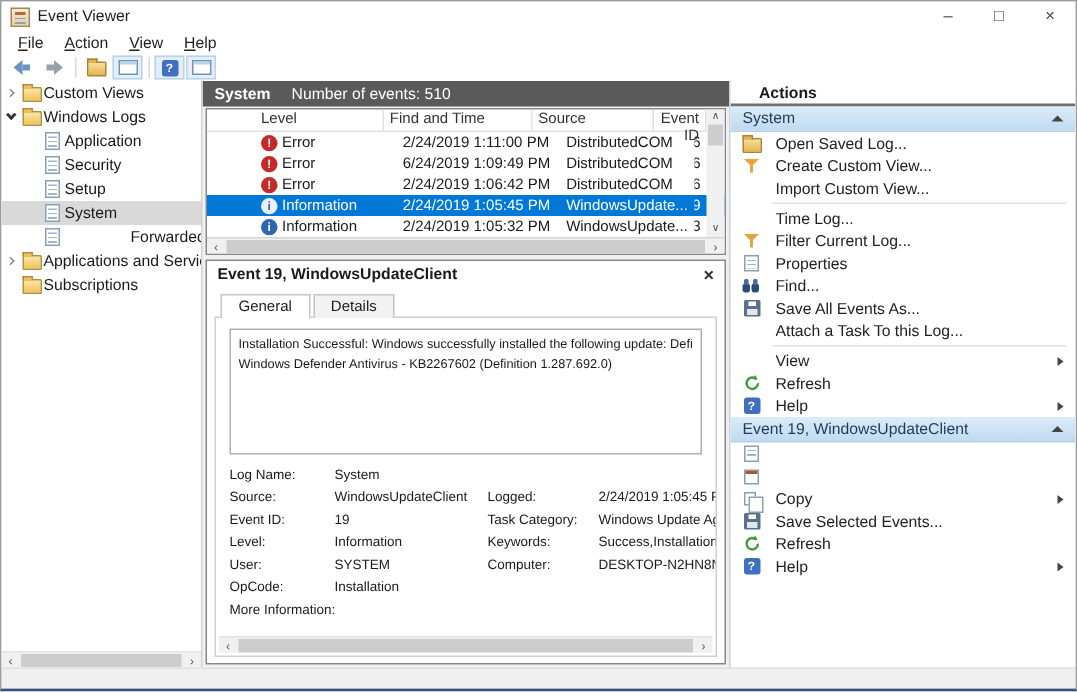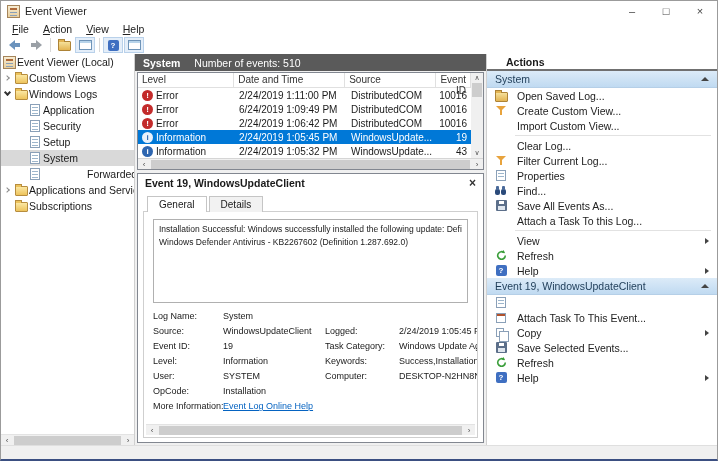--- a/index.html
+++ b/index.html
@@ -107,21 +107,21 @@
   .log-header { height:17px; background:#5a5a5a; color:#fff; display:flex; align-items:center;
                 padding:0 8px; font-size:10.5px; flex:none; }
   .log-header .log-title { font-weight:bold; margin-right:14px; }
   .listbox { height:98px; background:#fff; border:1px solid #828790; margin:1px 2px 0 2px;
              position:relative; flex:none; }
   .lheader { height:15px; display:flex; border-bottom:1px solid #e0e0e0; font-size:10px; color:#333;
              padding-right:12px; }
   .lheader span { padding:1px 4px; border-right:1px solid #e0e0e0; }
   .lrow { height:14px; display:flex; align-items:center; font-size:10px; padding-right:12px; }
   .lrow .cell { padding:0 4px; white-space:nowrap; overflow:hidden; display:flex; align-items:center; gap:3px; }
-  .c1 { width:97px; } .c2 { width:112px; } .c3 { width:92px; }
+  .c1 { width:97px;margin-left:32px; } .c2 { width:112px; } .c3 { width:92px; }
   .c4 { flex:1; justify-content:flex-end; text-align:right; }
   .lrow.sel { background:#0078d7; color:#fff; }
   .lrow.sel .ic-info { background:#e8f1fb; color:#2e66b0; }
   .vscroll { position:absolute; top:0; right:0; width:12px; height:85px; background:#f0f0f0;
              display:flex; flex-direction:column; align-items:center; font-size:7px; color:#505050; }
   .vscroll .varr { height:10px; line-height:10px; }
   .vscroll .vthumb { width:10px; height:14px; background:#cdcdcd; }
   .vscroll .vspace { flex:1; }
   .hscroll { height:11px; background:#f0f0f0; display:flex; align-items:center; font-size:8px;
              color:#505050; border-top:1px solid #e3e3e3; }
@@ -212,26 +212,20 @@
       </span>
     <span class="tbtn boxed">
         <span class="ic ic-winpane"></span>
       </span>
   </div>
 
   <div class="main">
 
     <div class="tree">
       <div class="trow">
-        <span class="icobox">
-            <span class="ic app-ico" style="margin:0;"></span>
-          </span>
-        <span>Event Viewer (Local)</span>
-      </div>
-      <div class="trow">
         <span class="chevbox">
             <span class="chev-r"></span>
           </span>
         <span class="icobox">
             <span class="ic ic-folder"></span>
           </span>
         <span>Custom Views</span>
       </div>
       <div class="trow">
         <span class="chevbox">
@@ -297,21 +291,21 @@
 
     <div class="middle">
       <div class="log-header">
         <span class="log-title">System</span>
         <span>Number of events: 510</span>
       </div>
 
       <div class="listbox">
         <div class="lheader">
           <span class="c1">Level</span>
-          <span class="c2">Date and Time</span>
+          <span class="c2">Find and Time</span>
           <span class="c3">Source</span>
           <span class="c4" style="text-align:right;">Event ID</span>
         </div>
         <div class="lrow">
           <span class="cell c1">
               <span class="ic ic-error"></span>
               <span>Error</span>
             </span>
           <span class="cell c2">2/24/2019 1:11:00 PM</span>
           <span class="cell c3">DistributedCOM</span>
@@ -405,21 +399,20 @@
             <span>SYSTEM</span>
             <span>Computer:</span>
             <span>DESKTOP-N2HN8ND</span>
 
             <span>OpCode:</span>
             <span>Installation</span>
             <span></span>
               <span></span>
 
             <span style="grid-column:1;">More Information:</span>
-            <span class="link" style="grid-column:2 / span 3;">Event Log Online Help</span>
           </div>
           <div class="hscroll">
             <span class="harr glyph-l"></span>
             <span class="hthumb"></span>
             <span class="harr glyph-r"></span>
           </div>
         </div>
       </div>
     </div>
 
@@ -442,21 +435,21 @@
           </span>
         <span class="albl">Create Custom View...</span>
       </div>
       <div class="aitem">
         <span class="aico"></span>
         <span class="albl">Import Custom View...</span>
       </div>
       <div class="asep"></div>
       <div class="aitem">
         <span class="aico"></span>
-        <span class="albl">Clear Log...</span>
+        <span class="albl">Time Log...</span>
       </div>
       <div class="aitem">
         <span class="aico">
             <span class="ic ic-funnel"></span>
           </span>
         <span class="albl">Filter Current Log...</span>
       </div>
       <div class="aitem">
         <span class="aico">
             <span class="ic ic-sheet"></span>
@@ -508,21 +501,20 @@
       </div>
       <div class="aitem">
         <span class="aico">
             <span class="ic ic-sheet"></span>
           </span>
       </div>
       <div class="aitem">
         <span class="aico">
             <span class="ic ic-task"></span>
           </span>
-        <span class="albl">Attach Task To This Event...</span>
       </div>
       <div class="aitem">
         <span class="aico">
             <span class="ic ic-copy"></span>
           </span>
         <span class="albl">Copy</span>
         <span class="sub-arrow"></span>
       </div>
       <div class="aitem">
         <span class="aico">

